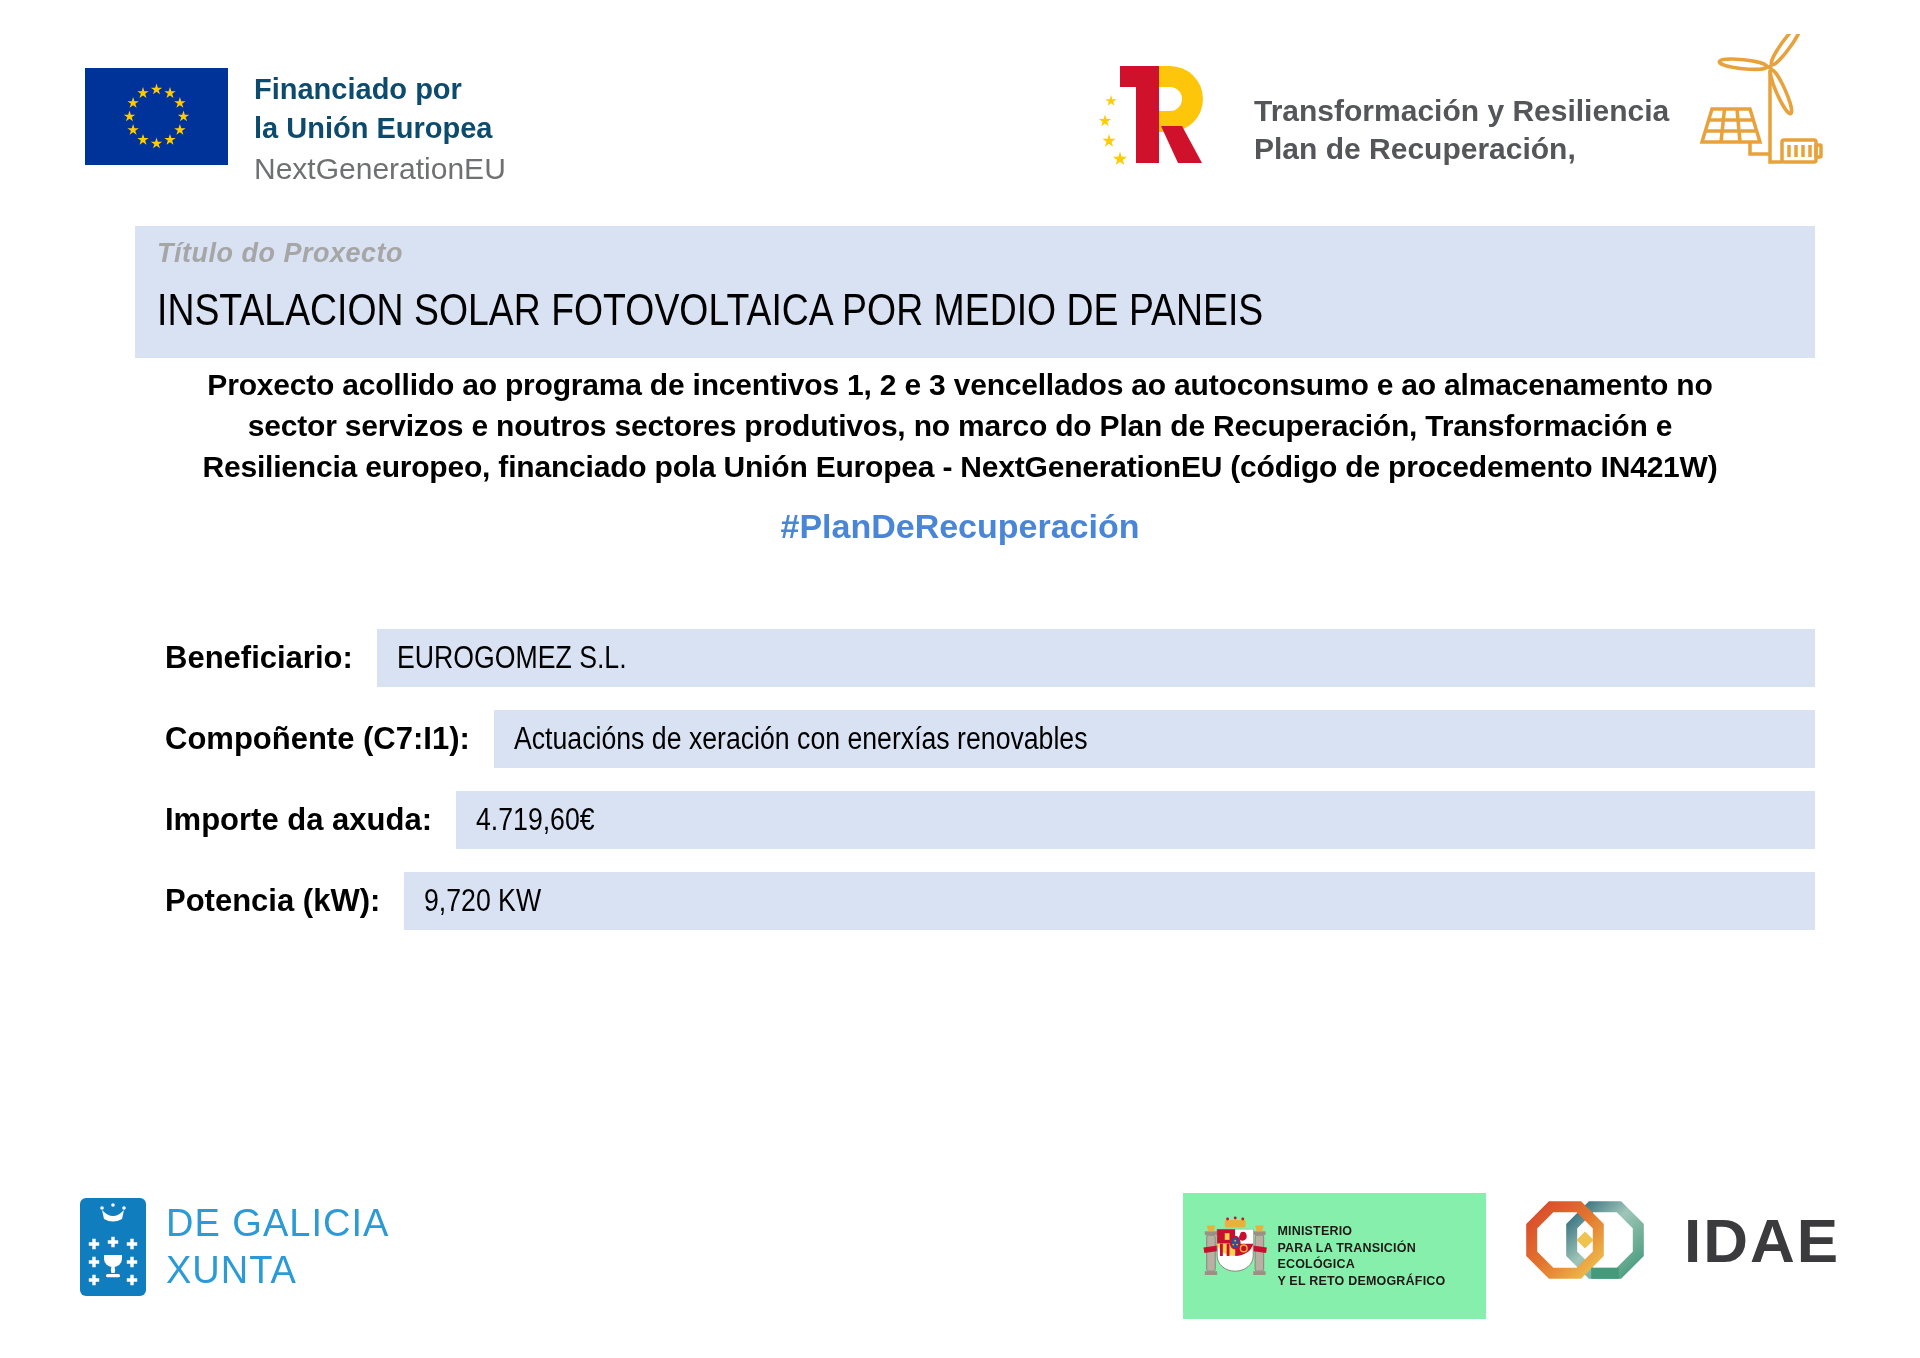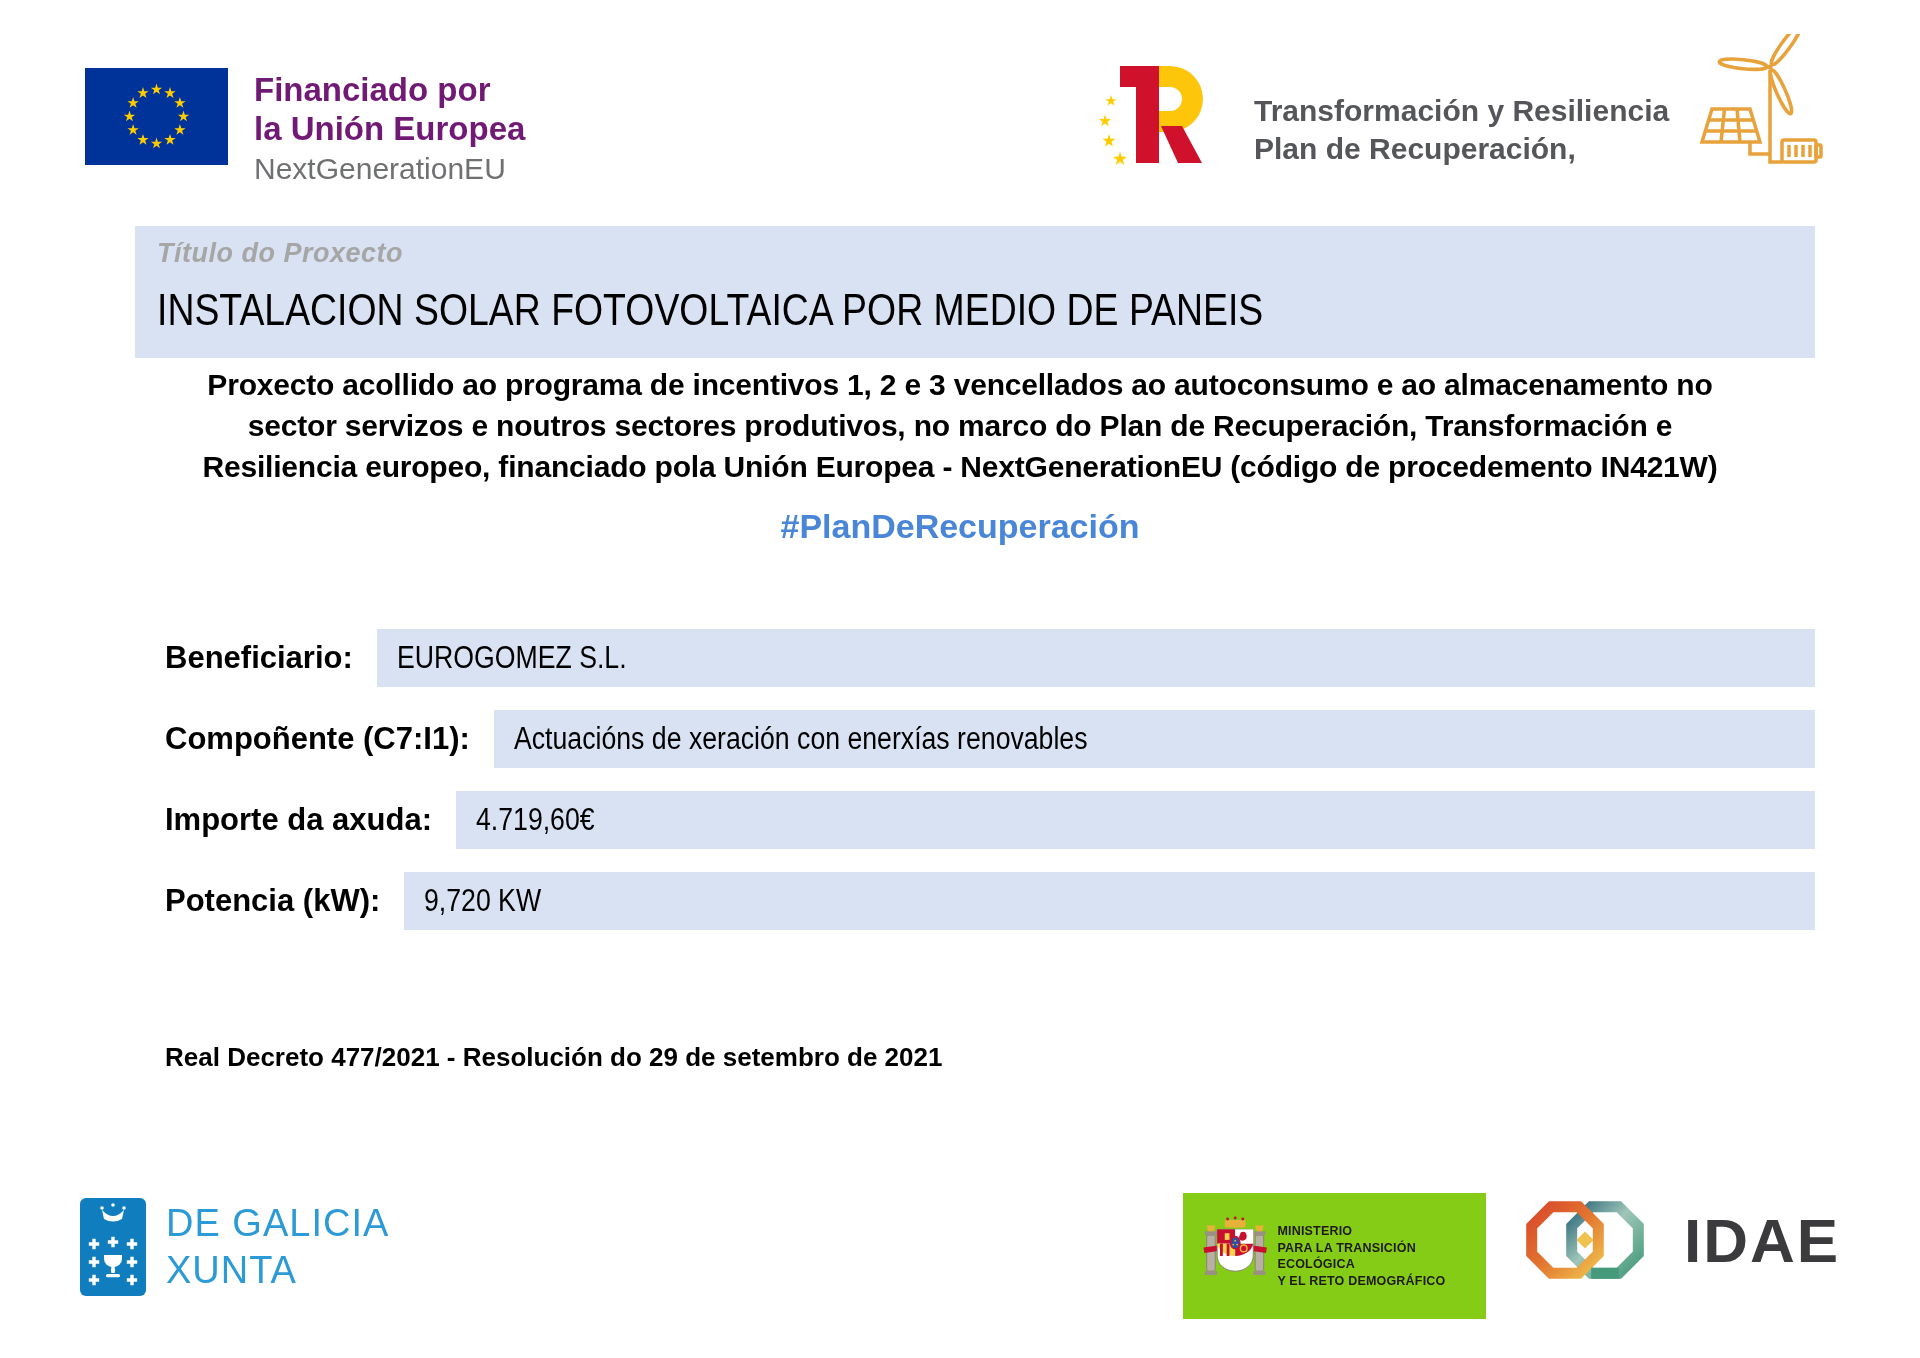--- a/index.html
+++ b/index.html
@@ -3,21 +3,21 @@
 <meta charset="utf-8">
 <style>
   html,body{margin:0;padding:0;background:#fff;}
   .page{position:relative;width:1920px;height:1358px;background:#ffffff;
         font-family:"Liberation Sans",sans-serif;overflow:hidden;}
   .abs{position:absolute;}
 
   
   .eu-logo{left:85px;top:68px;display:flex;gap:26px;align-items:flex-start;}
   .eu-text{padding-top:2px;}
-  .eu-text .l1,.eu-text .l2{font-weight:bold;color:#701a75;font-size:33px;line-height:39px;}
+  .eu-text .l1,.eu-text .l2{font-weight:bold;color:#0c4a6e;font-size:29px;line-height:39px;}
   .eu-text .l3{color:#6f7072;font-size:30px;line-height:42px;}
   .prtr{left:1098px;top:60px;display:flex;align-items:flex-start;}
   .prtr-text{margin-left:16px;margin-top:32px;font-weight:bold;color:#55565a;
              font-size:30px;line-height:38px;}
   .renew-icon{left:1698px;top:34px;}
 
   
   .title-box{left:135px;top:226px;width:1680px;height:132px;background:#d9e2f3;
              box-sizing:border-box;padding:12px 0 0 22px;}
   .title-label{font-style:italic;font-weight:bold;color:#a6a6a6;font-size:27px;letter-spacing:.5px;}
@@ -37,21 +37,21 @@
           white-space:nowrap;color:#000;}
   .fbox{flex:1;background:#d9e2f3;display:flex;align-items:center;padding-left:20px;}
   .fvalue{font-size:31px;color:#000;white-space:nowrap;
           transform:scaleX(.86);transform-origin:0 50%;}
 
   .footnote{left:165px;top:1042px;font-weight:bold;font-size:26px;color:#000;}
 
   
   .xunta{left:80px;top:1198px;display:flex;align-items:center;gap:20px;}
   .xunta-text{color:#2b9ad6;font-size:38px;line-height:47px;letter-spacing:1px;}
-  .ministerio{left:1183px;top:1193px;width:303px;height:126px;background:#84cc16;
+  .ministerio{left:1183px;top:1193px;width:303px;height:126px;background:#86efac;
               display:flex;align-items:center;box-sizing:border-box;padding-left:18px;}
   .min-text{margin-left:8px;color:#1f1a17;font-weight:bold;font-size:12.5px;
             line-height:16.5px;letter-spacing:.2px;}
   .idae{left:1520px;top:1192px;display:flex;align-items:center;gap:34px;}
   .idae-text{font-weight:bold;font-size:62px;color:#3b3b3d;letter-spacing:2px;}
 </style>
 </head>
 <body>
 
 <div class="page">
@@ -171,21 +171,20 @@
       </div>
     </div>
     <div class="frow">
       <div class="flabel">Potencia (kW):</div>
       <div class="fbox">
         <span class="fvalue">9,720 KW</span>
       </div>
     </div>
   </div>
 
-  <div class="abs footnote">Real Decreto 477/2021 -  Resolución do 29 de setembro de 2021</div>
 
   <div class="abs xunta">
     <svg width="66" height="98" viewBox="0 0 66 98">
       <rect x="0" y="0" width="66" height="98" rx="6" fill="#0f7dbe"></rect>
       <g fill="#ffffff">
         <circle cx="22" cy="10" r="1.8"></circle>
           <circle cx="33" cy="7" r="1.8"></circle>
           <circle cx="44" cy="10" r="1.8"></circle>
         <path d="M22,12 q11,12 22,0 l-2,9 q-9,5 -18,0 Z"></path>
         <use href="#xcross" transform="translate(14,46)"></use>

